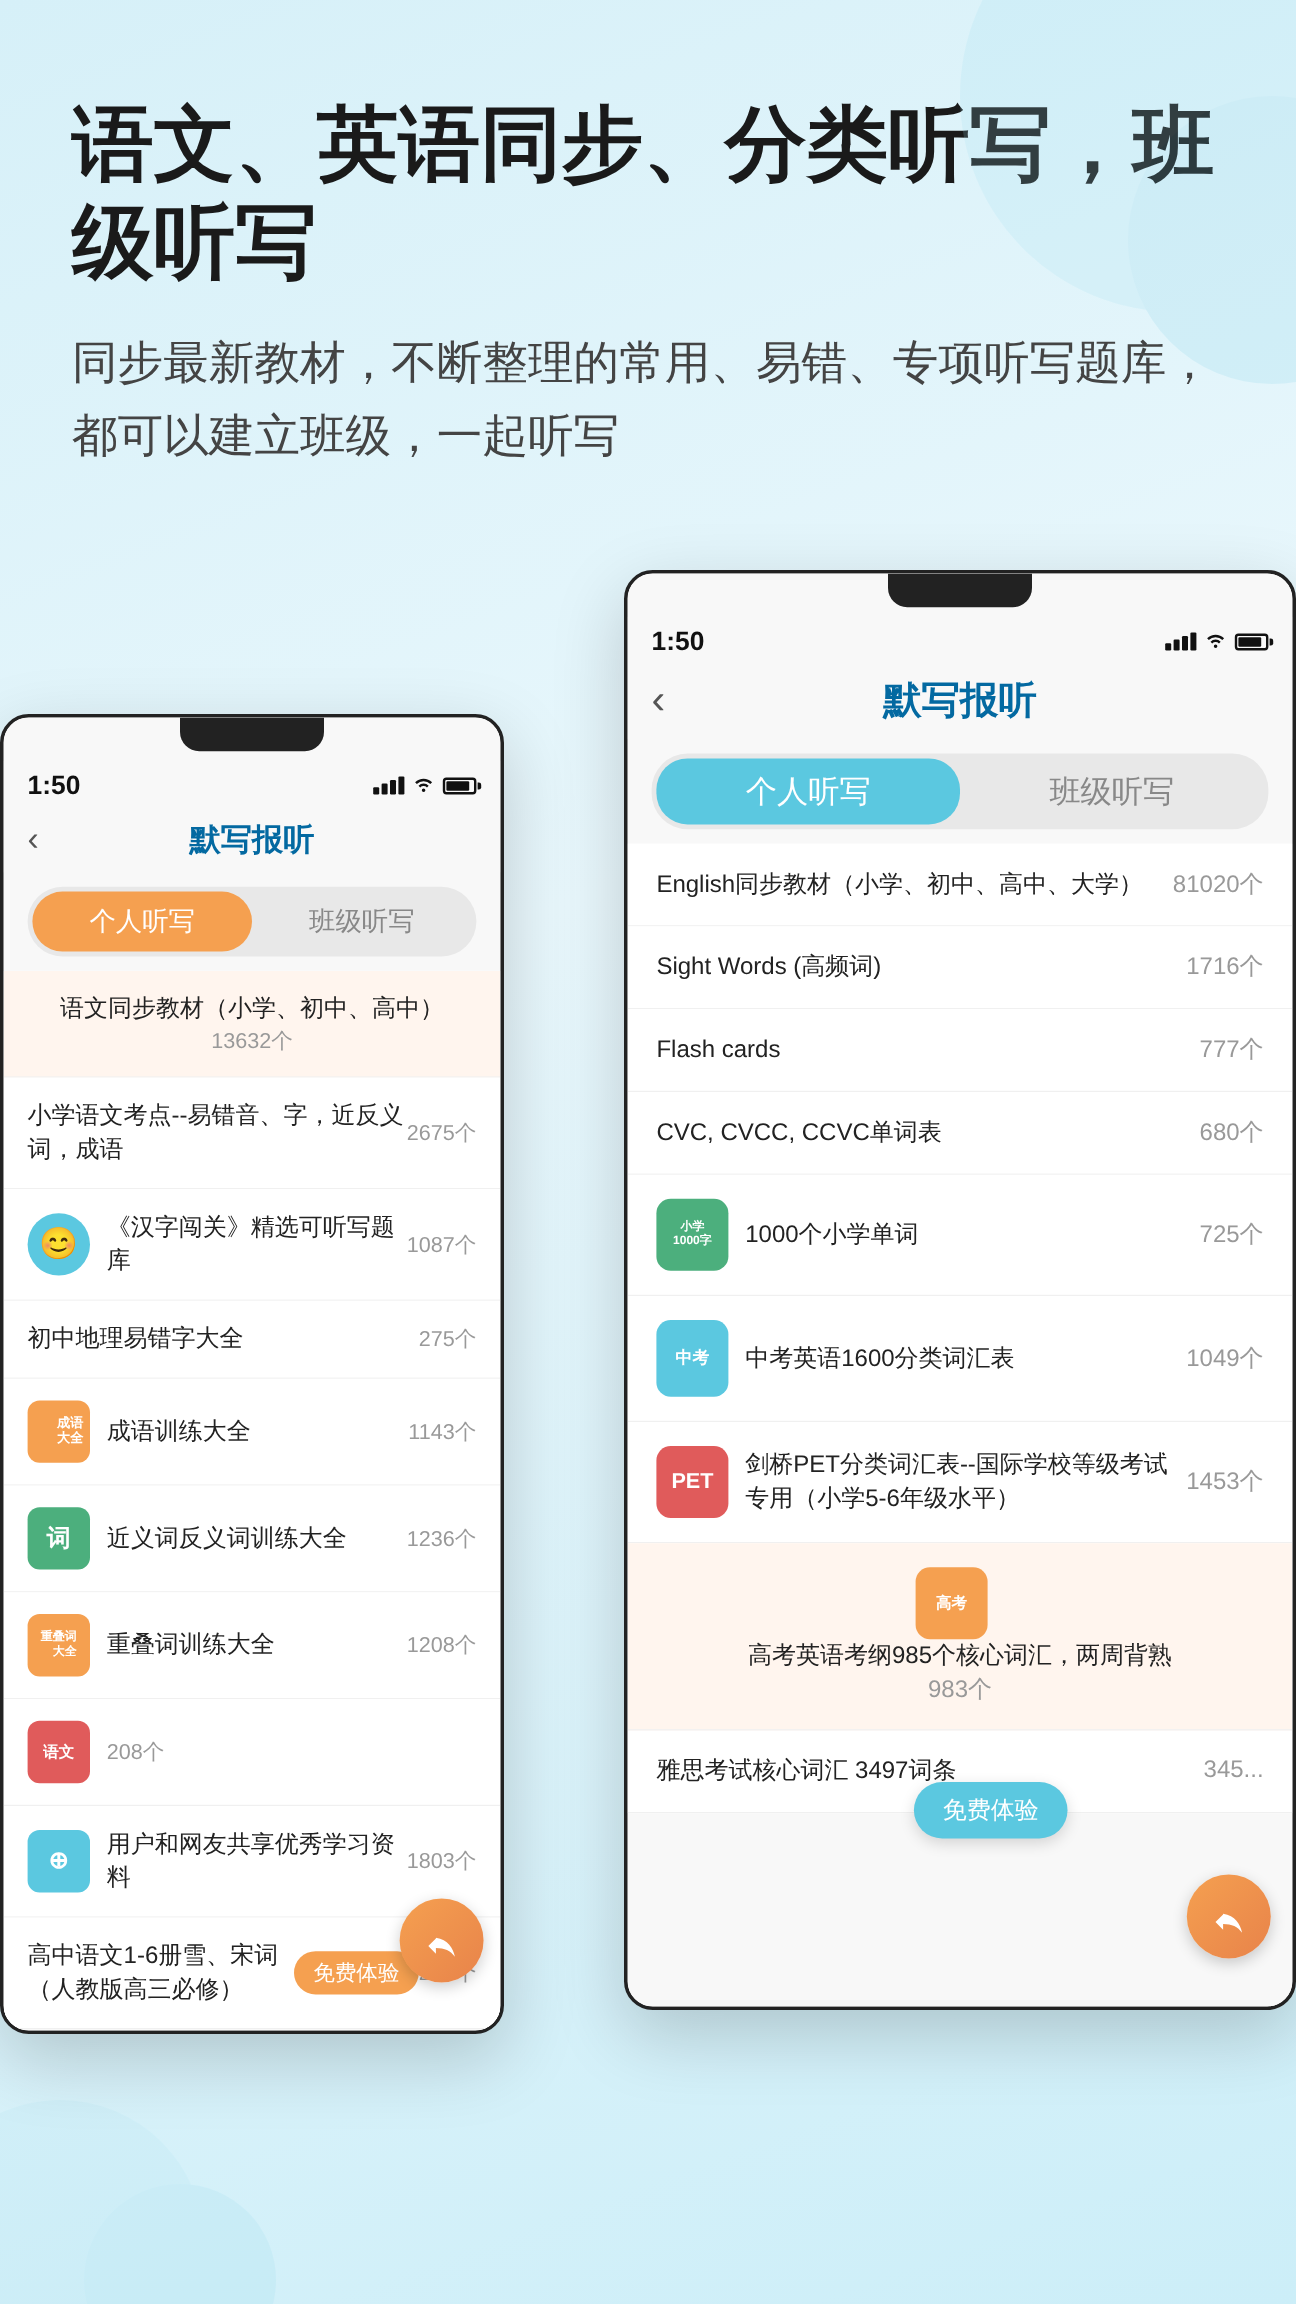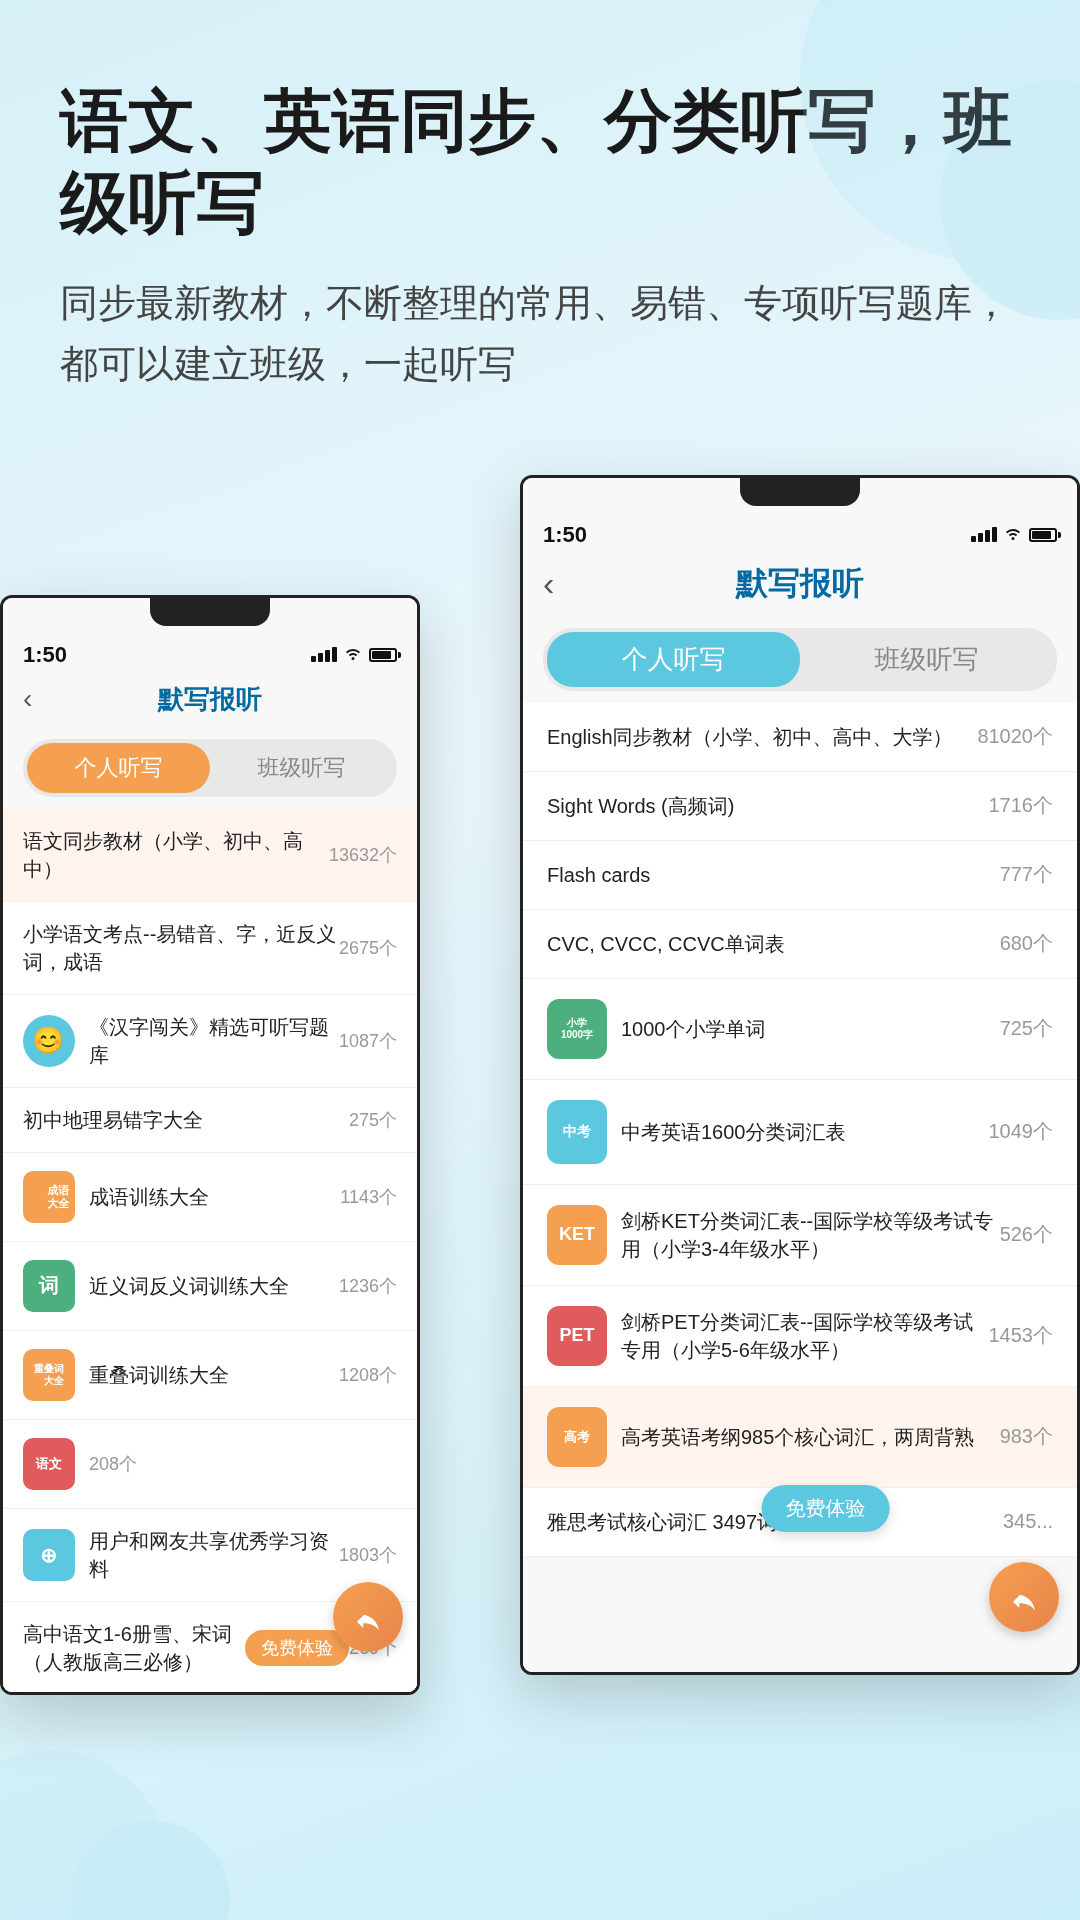--- a/index.html
+++ b/index.html
@@ -53,21 +53,21 @@
     .phones-container {
       position: relative;
       width: 100%;
       height: 1300px;
       margin-top: 40px;
     }
 
     
     .phone-frame {
       position: absolute;
-      border-radius: 12px;
+      border-radius: 24px;
       background: #fff;
       box-shadow: 0 20px 60px rgba(0,0,0,0.18);
       overflow: hidden;
       border: 3px solid #222;
     }
 
     .phone-frame::before {
       content: '';
       position: absolute;
       top: 0; left: 50%;
@@ -270,20 +270,21 @@
 
     .list-item-count {
       font-size: 18px;
       color: #999;
       flex-shrink: 0;
     }
 
     
     .list-item.highlight-orange {
       background: #fff5ee;
+      flex-direction: column;
     }
 
     
     .free-trial-badge {
       display: inline-block;
       background: #f5a050;
       color: #fff;
       font-size: 18px;
       padding: 6px 16px;
       border-radius: 20px;
@@ -526,25 +527,20 @@
           <div class="list-item-text">1000个小学单词</div>
           <div class="list-item-count">725个</div>
         </div>
 
         <div class="list-item">
           <div class="list-item-icon" style="background:#5bc8e0;font-size:14px;text-align:center;line-height:1.2;width:60px;height:64px;border-radius:12px;">中考</div>
           <div class="list-item-text">中考英语1600分类词汇表</div>
           <div class="list-item-count">1049个</div>
         </div>
 
-        <div class="list-item">
-          <div class="list-item-icon" style="background:#f5a050;font-size:18px;text-align:center;font-weight:700;width:60px;height:60px;border-radius:12px;">KET</div>
-          <div class="list-item-text">剑桥KET分类词汇表--国际学校等级考试专用（小学3-4年级水平）</div>
-          <div class="list-item-count">526个</div>
-        </div>
 
         <div class="list-item">
           <div class="list-item-icon" style="background:#e05b5b;font-size:18px;text-align:center;font-weight:700;width:60px;height:60px;border-radius:12px;">PET</div>
           <div class="list-item-text">剑桥PET分类词汇表--国际学校等级考试专用（小学5-6年级水平）</div>
           <div class="list-item-count">1453个</div>
         </div>
 
         <div class="list-item highlight-orange" style="position:relative;">
           <div class="list-item-icon" style="background:#f5a050;font-size:13px;text-align:center;line-height:1.2;width:60px;height:60px;border-radius:12px;">高考</div>
           <div class="list-item-text">高考英语考纲985个核心词汇，两周背熟</div>

